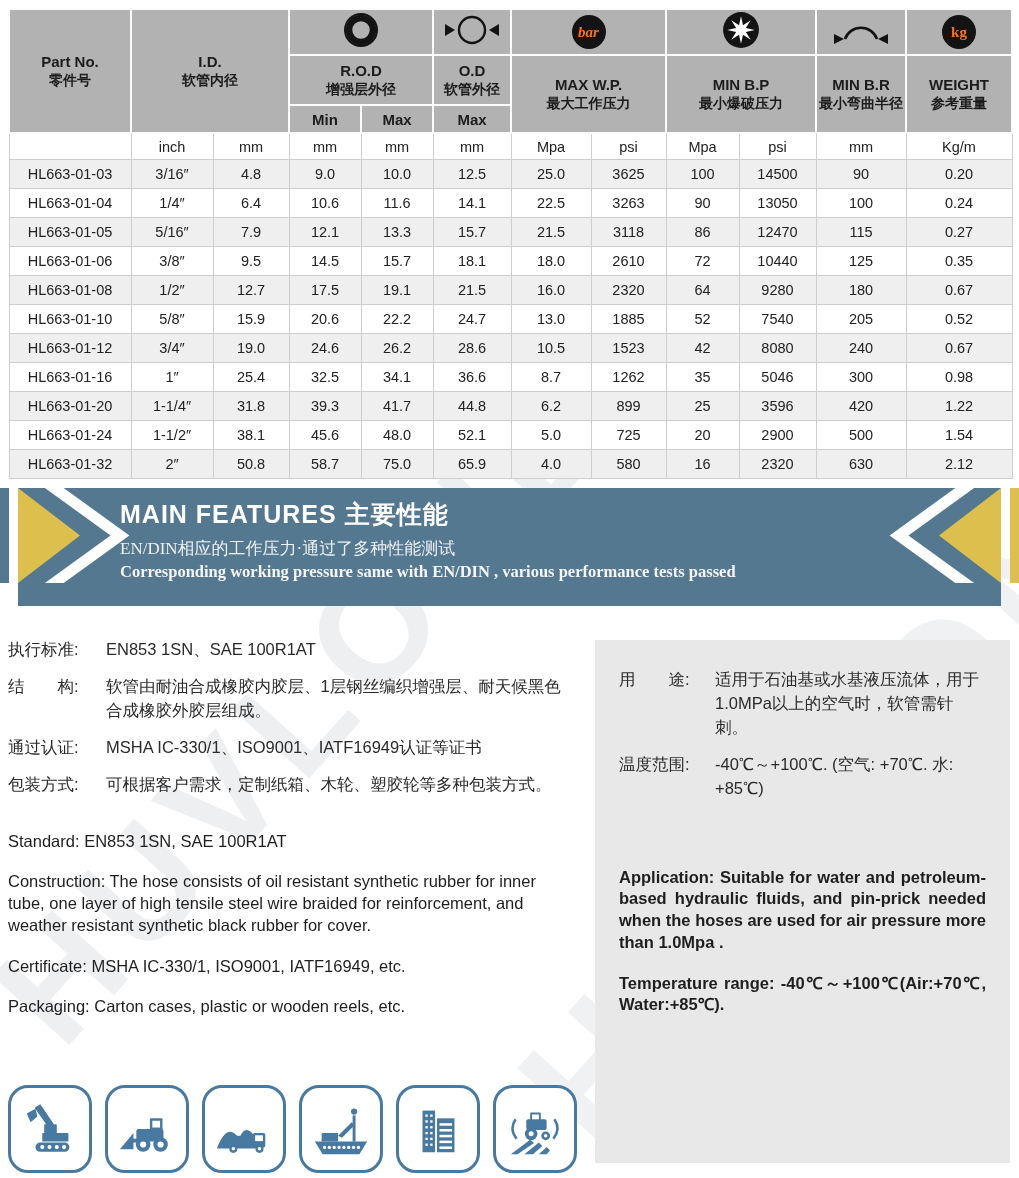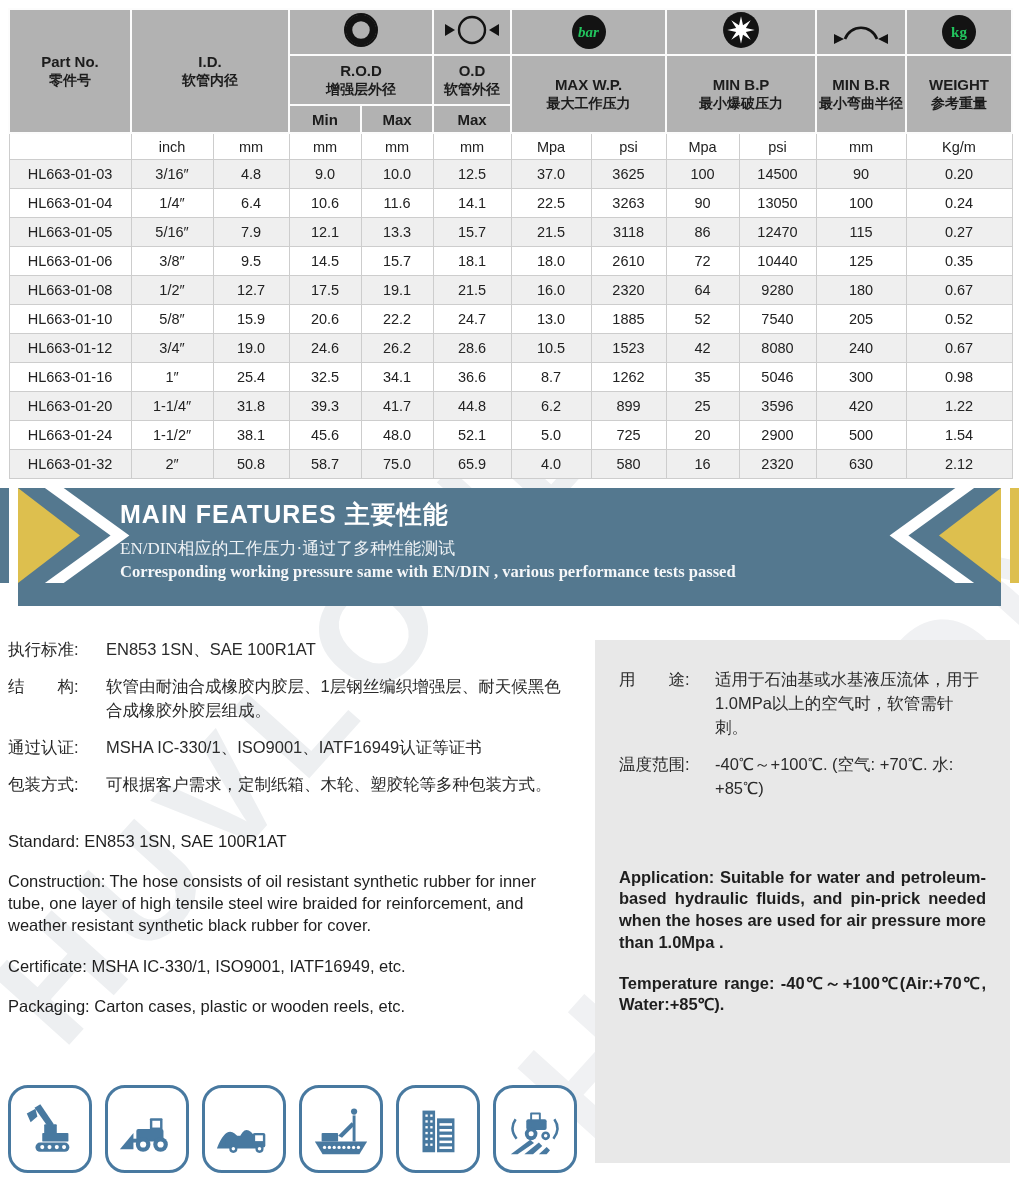--- a/index.html
+++ b/index.html
@@ -21,21 +21,21 @@
   .icon-cell{height:42px;}
   th.lbl{height:46px;}
   th.sub{height:24px;font-size:15px;}
   table.spec td{border:1px solid #cdcdcd;text-align:center;font-size:14.5px;
                 color:#222;height:28px;padding:0 2px;}
   tr.units td{height:25px;background:#fff;}
   tr.row-odd{background:#efefef;}
   tr.row-even{background:#ffffff;}
 
   .circle-badge{display:inline-flex;align-items:center;justify-content:center;
-                width:34px;height:34px;border-radius:50%;background:#131313;color:#22c55e;
+                width:34px;height:34px;border-radius:50%;background:#131313;color:#f97316;
                 font-family:"Liberation Serif",serif;font-style:italic;font-weight:bold;
                 font-size:15px;line-height:1;}
 
   
   .banner{position:absolute;left:0;top:488px;width:1019px;height:95px;z-index:1;}
   .banner-strip-left{position:absolute;left:0;top:0;width:9px;height:95px;background:#54788f;}
   .banner-strip-right{position:absolute;right:0;top:0;width:9px;height:95px;background:#ddbf4e;}
   .banner-body{position:absolute;left:18px;top:0;width:983px;height:118px;background:#54788f;overflow:hidden;}
   .chev{position:absolute;top:0;height:95px;}
   .chev-left{left:0;}
@@ -180,21 +180,21 @@
           <td>mm</td>
           <td>Kg/m</td>
         </tr>
     <tr class="row-odd">
           <td>HL663-01-03</td>
           <td>3/16″</td>
           <td>4.8</td>
           <td>9.0</td>
           <td>10.0</td>
           <td>12.5</td>
-          <td>37.0</td>
+          <td>25.0</td>
           <td>3625</td>
           <td>100</td>
           <td>14500</td>
           <td>90</td>
           <td>0.20</td>
         </tr>
         <tr class="row-even">
           <td>HL663-01-04</td>
           <td>1/4″</td>
           <td>6.4</td>

